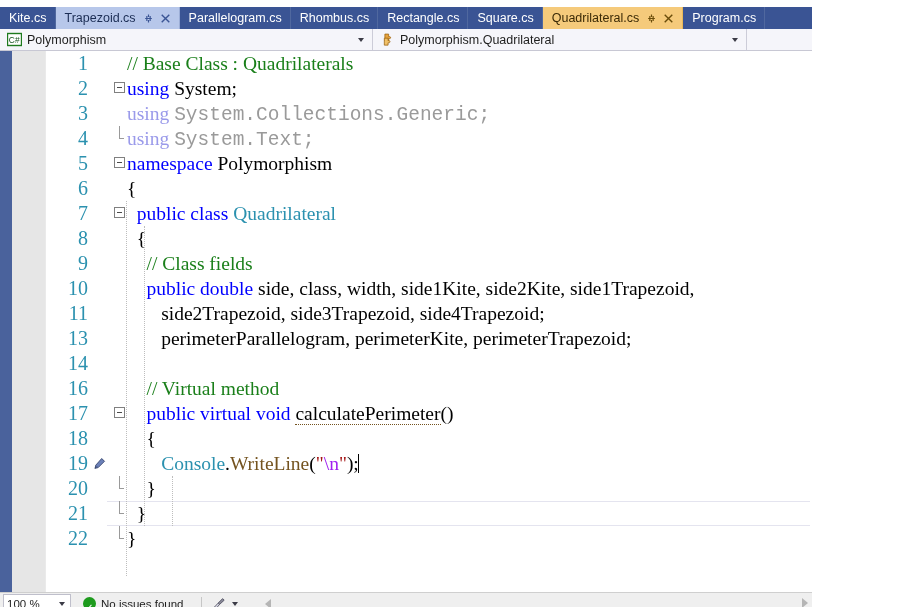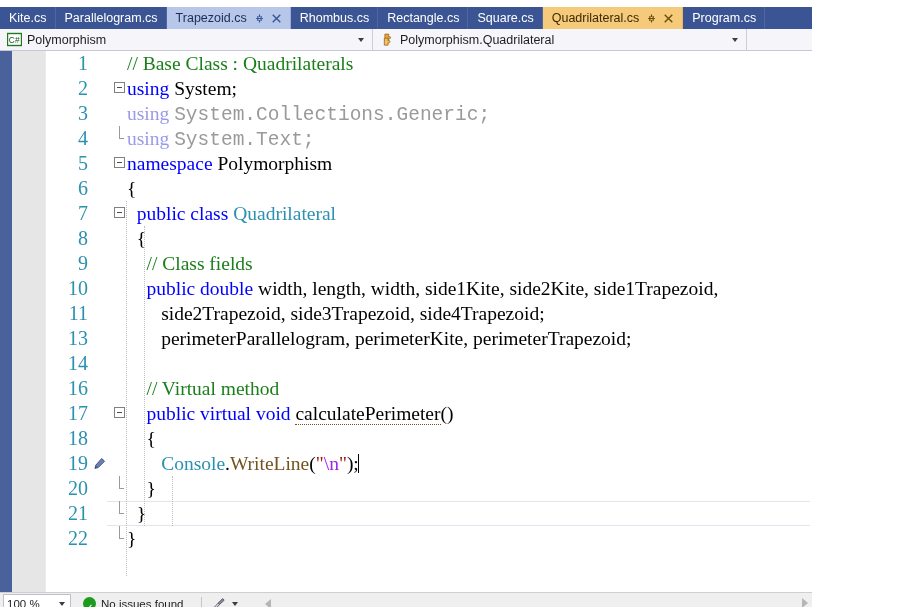--- a/index.html
+++ b/index.html
@@ -356,33 +356,33 @@
 </style>
 </head>
 <body>
 
 <div id="app">
 
   <div class="tabstrip" id="tabstrip">
       <div class="tab inactive">
         <span class="tab-label">Kite.cs</span>
       </div>
-      <div class="tab inactive">
-        <span class="tab-label">Parallelogram.cs</span>
-      </div>
       <div class="tab preview">
         <span class="tab-label">Trapezoid.cs</span>
         <span class="tab-icons">
           <span class="ic-pin"><svg viewBox="0 0 12 12" width="11" height="11" fill="none" stroke-width="1.3" stroke-linecap="square">
               <path d="M3 6 H9 M6 2.2 V3.6 M6 8.4 V9.8 M4.2 3.8 L4.2 8.2 M7.8 3.8 L7.8 8.2"></path>
             </svg></span>
           <span class="ic-close"><svg viewBox="0 0 12 12" width="11" height="11" fill="none" stroke-width="1.5" stroke-linecap="square">
               <path d="M2.4 2.4 L9.6 9.6 M9.6 2.4 L2.4 9.6"></path>
             </svg></span>
         </span>
+      </div>
+      <div class="tab inactive">
+        <span class="tab-label">Parallelogram.cs</span>
       </div>
       <div class="tab inactive">
         <span class="tab-label">Rhombus.cs</span>
       </div>
       <div class="tab inactive">
         <span class="tab-label">Rectangle.cs</span>
       </div>
       <div class="tab inactive">
         <span class="tab-label">Square.cs</span>
       </div>
@@ -516,21 +516,21 @@
           </div>
           <div class="codetext"><span class="cmt">    // Class fields</span></div>
         </div>
         <div class="line">
           <div class="lineno">10</div>
           <div class="editmark"></div>
           <div class="changebar green"></div>
           <div class="outline">
             <span class="vline"></span>
           </div>
-          <div class="codetext"><span class="kw">    public double </span><span class="plain">width, length, width, side1Kite, side2Kite, side1Trapezoid,</span></div>
+          <div class="codetext"><span class="kw">    public double </span><span class="plain">side, class, width, side1Kite, side2Kite, side1Trapezoid,</span></div>
         </div>
         <div class="line">
           <div class="lineno">11</div>
           <div class="editmark"></div>
           <div class="changebar green"></div>
           <div class="outline">
             <span class="vline"></span>
           </div>
           <div class="codetext"><span class="plain">       side2Trapezoid, side3Trapezoid, side4Trapezoid;</span></div>
         </div>

